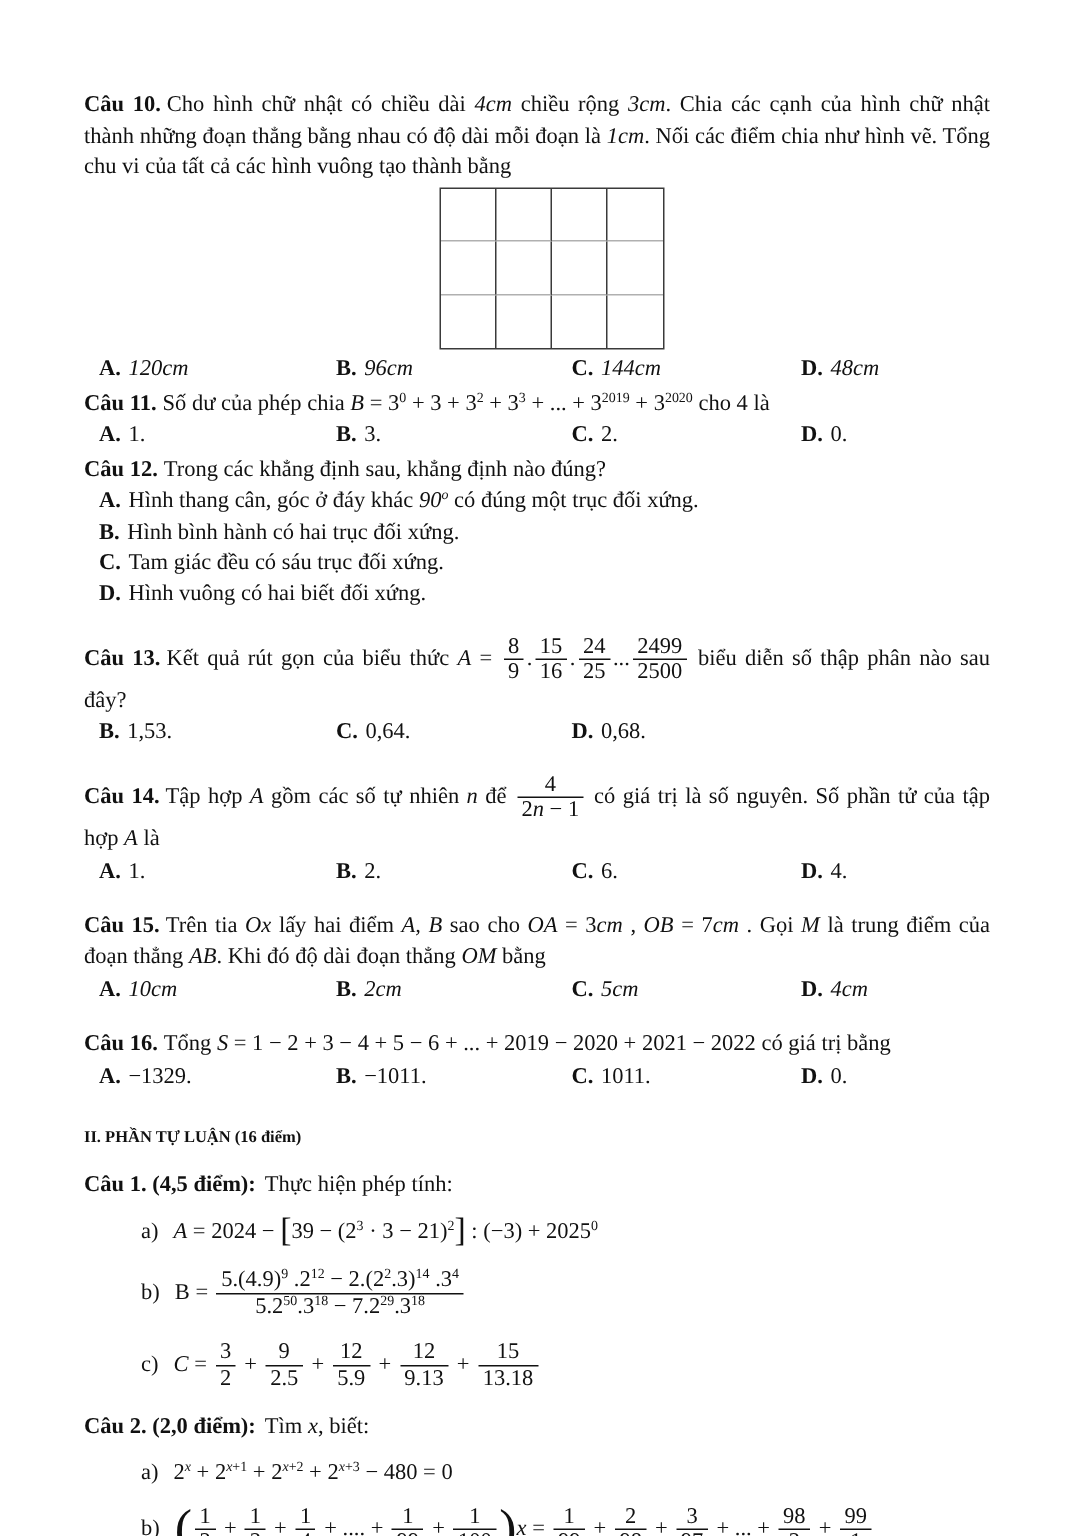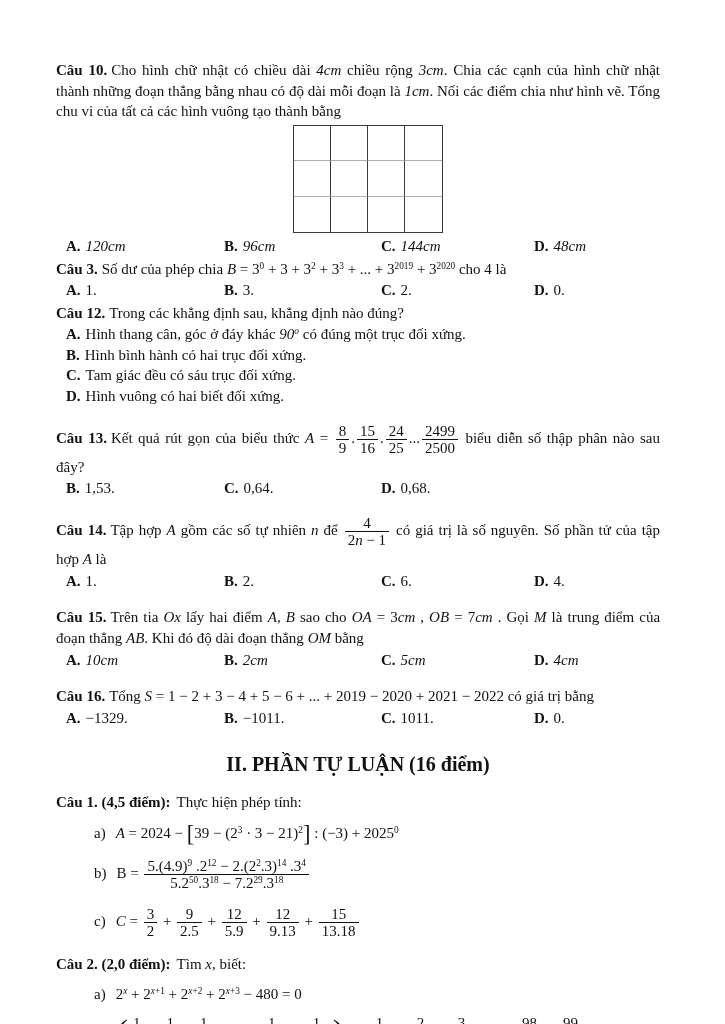--- a/index.html
+++ b/index.html
@@ -35,21 +35,21 @@
     margin:3px 0 3px 237px;
     border:1px solid #3a3a3a;
     display:grid;
     grid-template-columns:repeat(4,1fr);
     grid-template-rows:repeat(3,1fr);
     box-sizing:content-box;
   }
   .grid-fig .cell{border-right:1px solid #3a3a3a;border-bottom:1px solid #b0b0b0;}
   .grid-fig .cell:nth-child(4n){border-right:none;}
   .grid-fig .cell:nth-child(n+9){border-bottom:none;}
-  .section-title{font-weight:bold;font-size:20px;margin:22px 0 0 0;text-align:center;}
+  .section-title{font-weight:bold;font-size:11px;margin:22px 0 0 0;}
   .essay-head{margin:14px 0 0 0;}
   .essay-head .qlabel{margin-right:6px;}
   .part{margin:10px 0 10px 38px;}
   .part .plab{margin-right:10px;}
   .part-tall{margin-top:14px;margin-bottom:14px;}
   .footer{position:absolute;left:68px;right:65px;top:1027px;display:flex;justify-content:space-between;}
   .q{margin:0;}
   .mt2{margin-top:16px;}
 </style>
 </head>
@@ -75,21 +75,21 @@
     </div>
     <div class="opts">
       <span class="opt"><b class="olab">A.</b><span><span class="it">120cm</span></span></span>
       <span class="opt"><b class="olab">B.</b><span><span class="it">96cm</span></span></span>
       <span class="opt"><b class="olab">C.</b><span><span class="it">144cm</span></span></span>
       <span class="opt"><b class="olab">D.</b><span><span class="it">48cm</span></span></span>
     </div>
   </div>
 
   <div class="q">
-    <p class="qtext"><b class="qlabel">Câu 3.</b><span>Số dư của phép chia <span class="it">B</span> = 3<sup>0</sup> + 3 + 3<sup>2</sup> + 3<sup>3</sup> + ... + 3<sup>2019</sup> + 3<sup>2020</sup> cho 4 là</span></p>
+    <p class="qtext"><b class="qlabel">Câu 11.</b><span>Số dư của phép chia <span class="it">B</span> = 3<sup>0</sup> + 3 + 3<sup>2</sup> + 3<sup>3</sup> + ... + 3<sup>2019</sup> + 3<sup>2020</sup> cho 4 là</span></p>
     <div class="opts">
       <span class="opt"><b class="olab">A.</b><span>1.</span></span>
       <span class="opt"><b class="olab">B.</b><span>3.</span></span>
       <span class="opt"><b class="olab">C.</b><span>2.</span></span>
       <span class="opt"><b class="olab">D.</b><span>0.</span></span>
     </div>
   </div>
 
   <div class="q">
     <p class="qtext"><b class="qlabel">Câu 12.</b><span>Trong các khẳng định sau, khẳng định nào đúng?</span></p>

